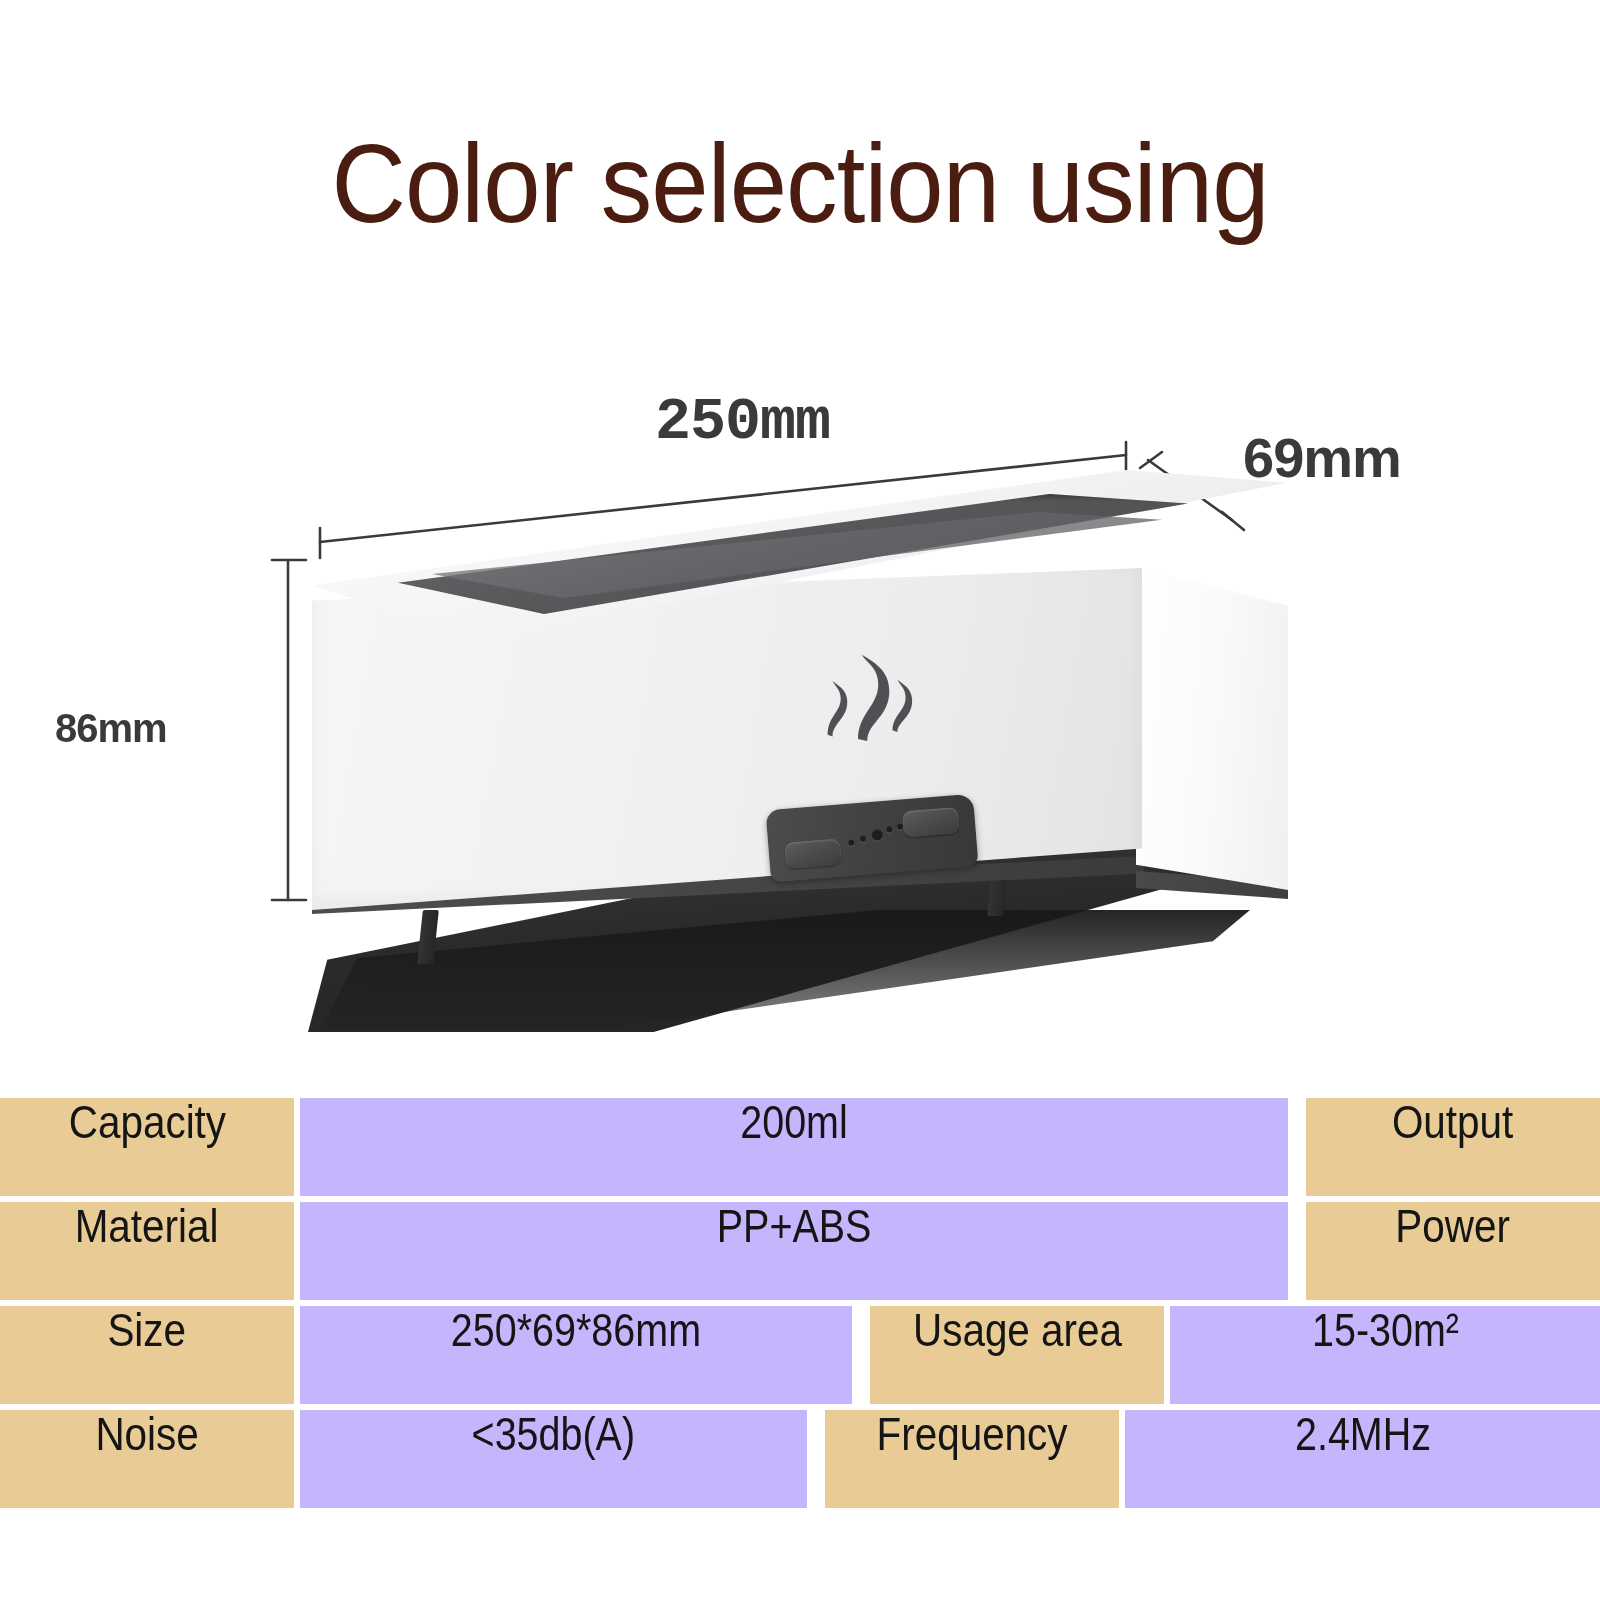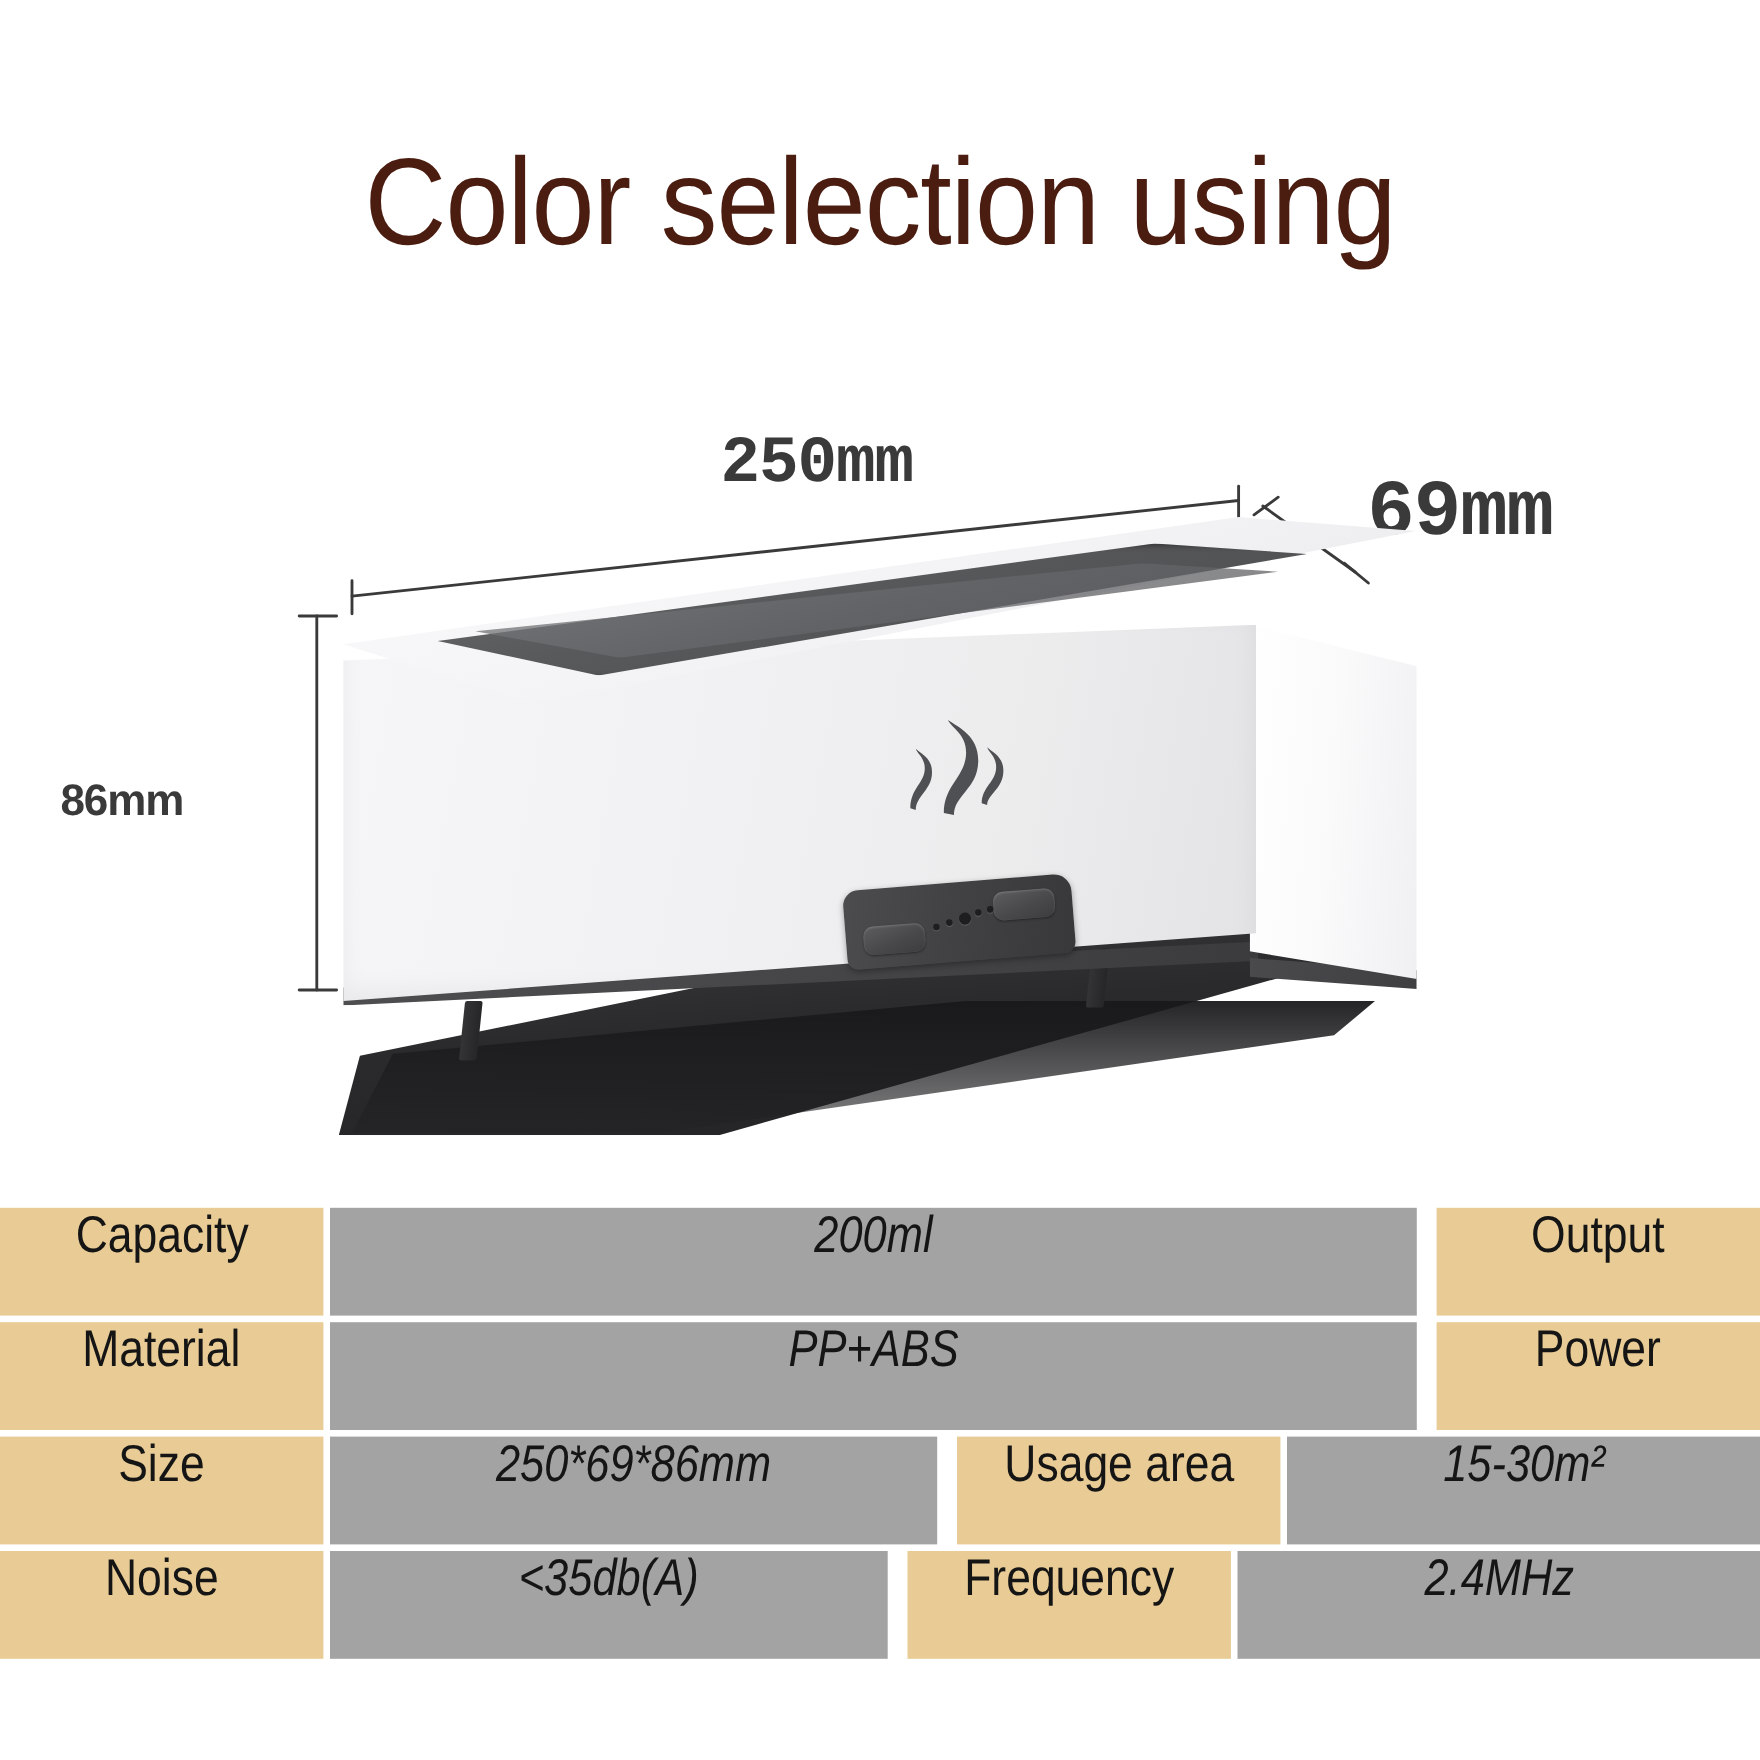--- a/index.html
+++ b/index.html
@@ -43,21 +43,21 @@
   
   .dim-label {
     position: absolute;
     font-family: "Liberation Sans", sans-serif;
     font-weight: 700;
     color: #3a3a3a;
     white-space: nowrap;
     line-height: 1;
   }
   .dim-250 { left: 655px; top: 32px; font-size: 60px; letter-spacing: -1px; font-family: Liberation Mono, monospace; }
-  .dim-69  { left: 1243px; top: 70px; font-size: 72px; letter-spacing: -1px; font-family: Liberation Mono, monospace; }
+  .dim-69  { left: 1243px; top: 70px; font-size: 56px; letter-spacing: -1px; }
   .dim-86  { left: 55px;  top: 348px; font-size: 40px; letter-spacing: -1px; }
 
   
   .dim-svg {
     position: absolute;
     left: 0; top: 0;
     width: 1600px; height: 700px;
     pointer-events: none;
   }
 
@@ -245,23 +245,22 @@
     color: #151515;
     line-height: 1;
     transform-origin: center;
   }
   .cell-label {
     background: #e8cb95;
     flex: 0 0 294px;
   }
   .cell-label .txt { transform: scaleX(0.86); display: inline-block; }
   .cell-value {
-    background: #a3a3a3;
+    background: #c4b5fd;
     flex: 1 1 auto;
-    font-style: italic;
   }
   .cell-value .txt { transform: scaleX(0.84); display: inline-block; }
   .cell-gap { flex: 0 0 6px; }
 </style>
 </head>
 <body>
 
 <div class="title">Color selection using</div>
 
 <div class="product-stage">

